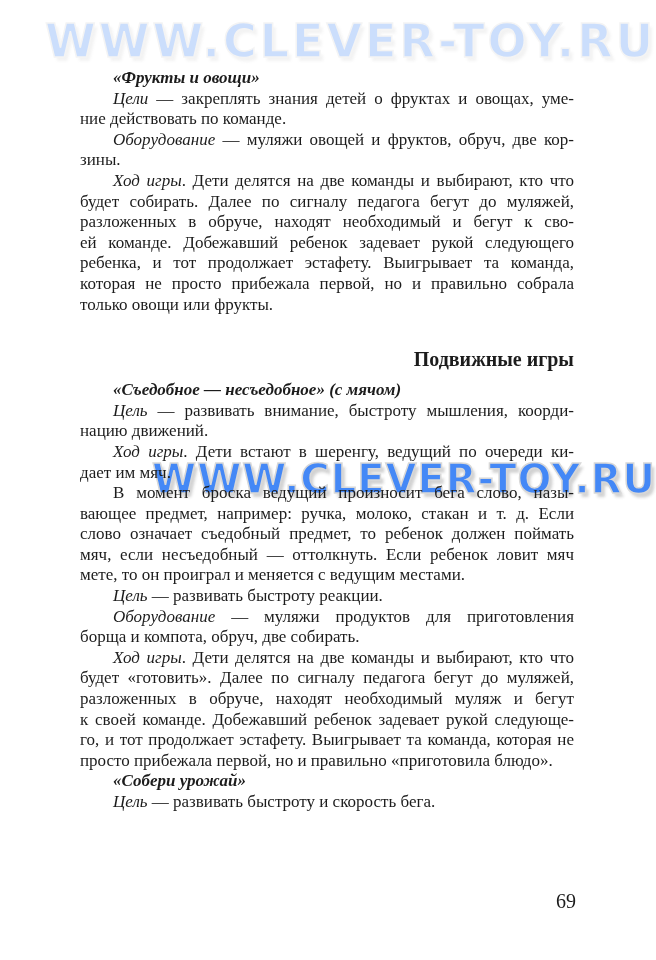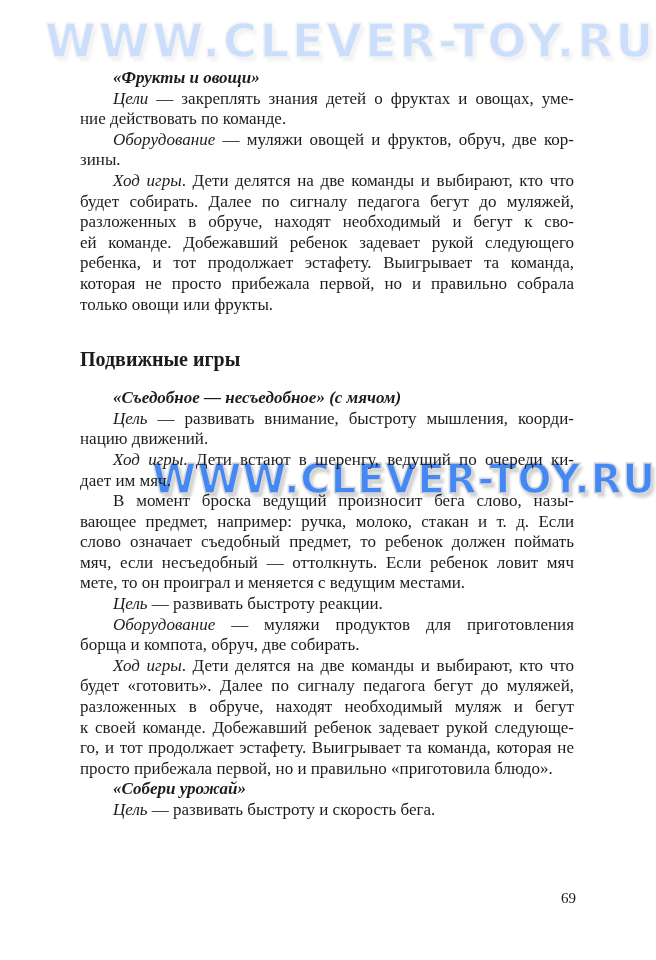--- a/index.html
+++ b/index.html
@@ -57,29 +57,29 @@
   .line.last { text-align-last: left; }
   .line.first { text-indent: 33px; }
   .game-title {
     font-weight: bold;
     font-style: italic;
     text-indent: 33px;
   }
   .section-heading {
     font-size: 20px;
     font-weight: bold;
-    text-align: left;
+    text-align: right;
     line-height: 24px;
-    margin: 32px 0 17px 0;
+    margin: 32px 0 9px 0;
   }
   .page-number {
     position: absolute;
     top: 890px;
     right: 80px;
-    font-size: 15px;
+    font-size: 20px;
     z-index: 2;
   }
 </style>
 </head>
 <body>
 
 <div class="page">
   <div class="watermark wm-top">WWW.CLEVER-TOY.RU</div>
   <div class="watermark wm-mid">WWW.CLEVER-TOY.RU</div>
   <div class="content" id="content">

